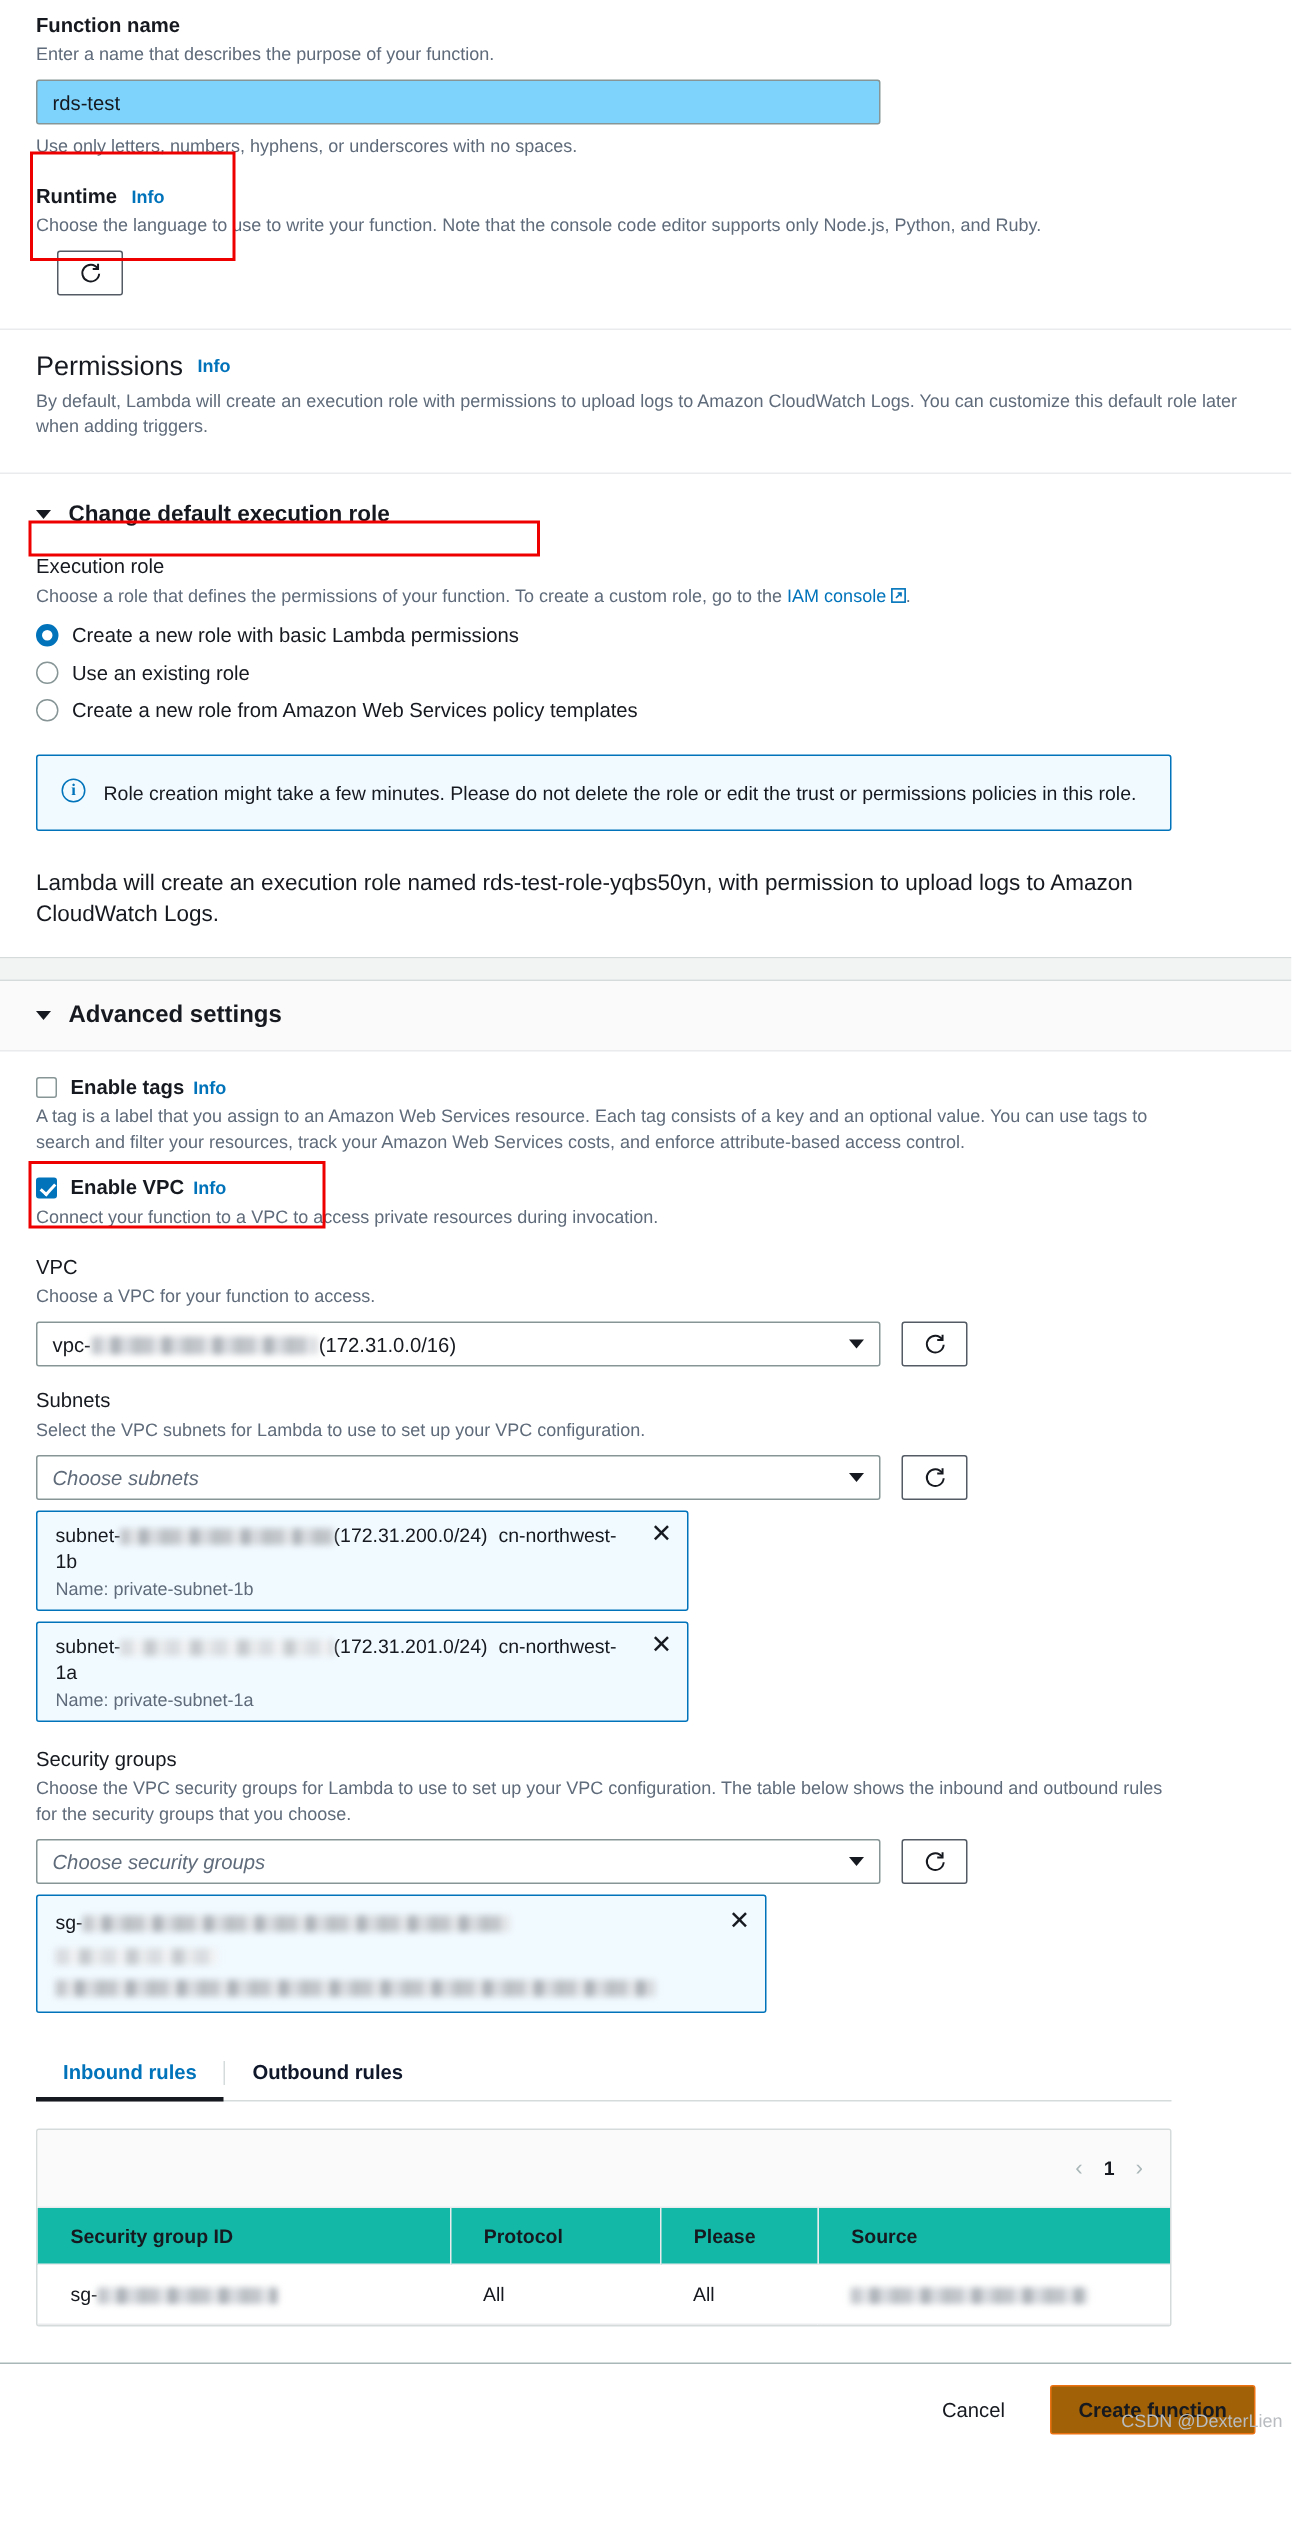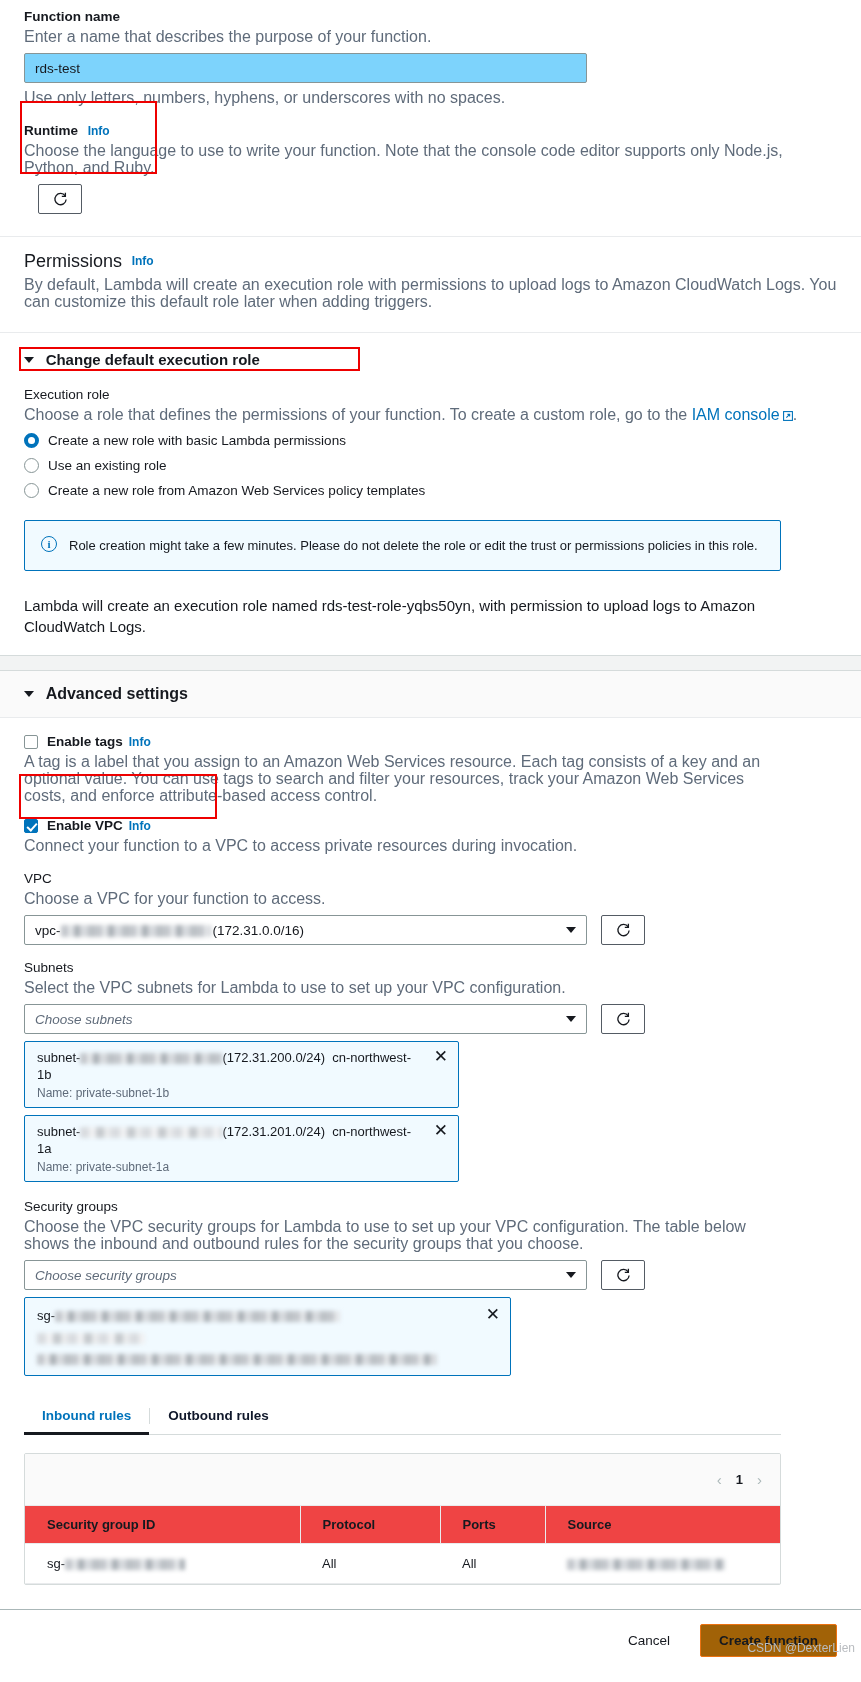--- a/index.html
+++ b/index.html
@@ -29,21 +29,21 @@
   .sec-pad { padding: 0 24px; }
 
   
   .field-label {
     font-size: 13.5px;
     font-weight: bold;
     color: #16191f;
     line-height: 18px;
   }
   .field-desc {
-    font-size: 16px;
+    font-size: 12px;
     color: #5f6b7a;
     line-height: 17px;
     margin-top: 2px;
   }
   .info-link {
     color: #0073bb;
     font-size: 12px;
     font-weight: bold;
     text-decoration: none;
     margin-left: 6px;
@@ -316,21 +316,21 @@
     border-collapse: collapse;
   }
   table.rules th {
     text-align: left;
     font-size: 13px;
     font-weight: bold;
     color: #16191f;
     padding: 11px 0 11px 22px;
     border-bottom: 1px solid #e9ebed;
     border-right: 1px solid #e9ebed;
-    background: #ef4444;
+    background: #14b8a6;
   }
   table.rules th:last-child { border-right: none; }
   table.rules td {
     font-size: 13px;
     color: #16191f;
     padding: 12px 0 12px 22px;
     border-bottom: 1px solid #e9ebed;
   }
 
   
@@ -590,21 +590,21 @@
             <span class="pager-arrow">‹</span>
             <span class="pager-num">1</span>
             <span class="pager-arrow">›</span>
           </div>
         </div>
         <table class="rules">
           <thead>
             <tr>
               <th style="width:275px;">Security group ID</th>
               <th style="width:140px;">Protocol</th>
-              <th style="width:105px;">Ports</th>
+              <th style="width:105px;">Please</th>
               <th>Source</th>
             </tr>
           </thead>
           <tbody>
             <tr>
               <td>
                 <span>sg-</span><span class="blur" style="width:120px;"></span>
               </td>
               <td>All</td>
               <td>All</td>

